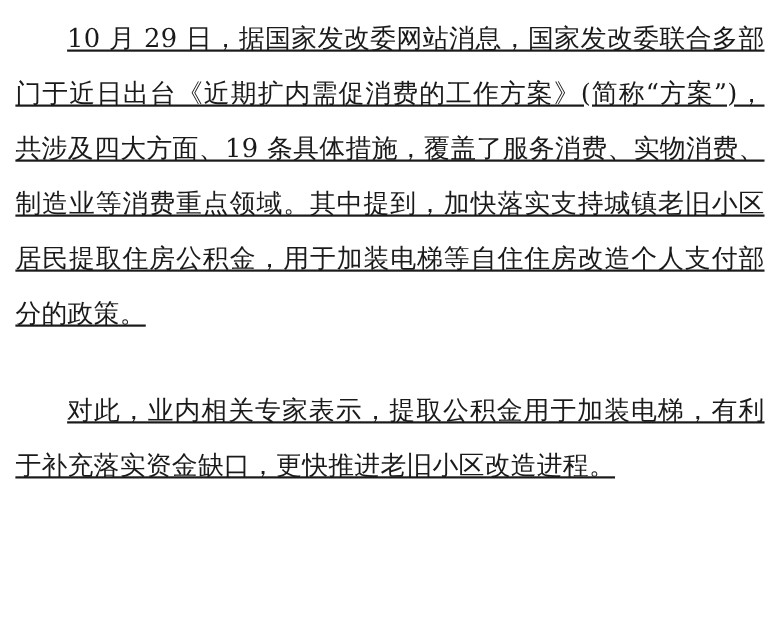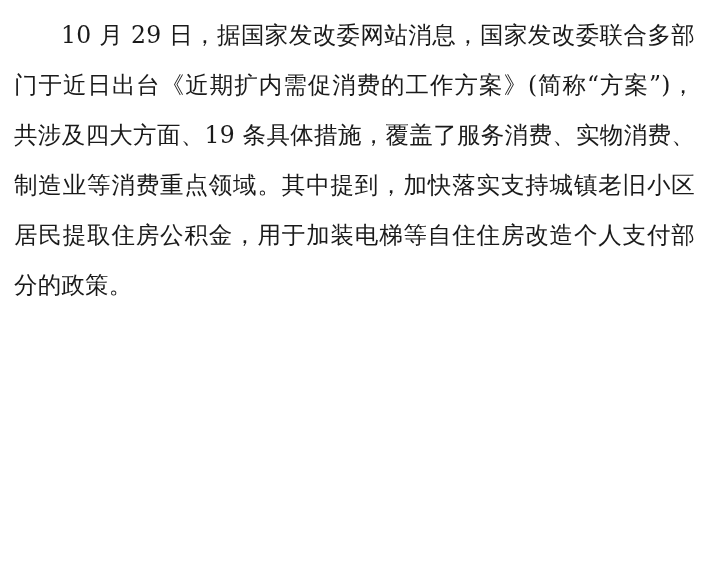--- a/index.html
+++ b/index.html
@@ -23,23 +23,25 @@
   .para {
     margin: 0;
     color: #1a1a1a;
     font-size: 23.5px;
     line-height: 50px;
     text-align: justify;
     text-justify: inter-ideograph;
     text-indent: 2em;
     letter-spacing: 0.2px;
     font-weight: 400;
+    text-decoration: underline;
   }
   .para + .para {
     margin-top: 38px;
   }
 </style>
 </head>
 <body>
 
 <div class="page">
   <p class="para">10 月 29 日，据国家发改委网站消息，国家发改委联合多部门于近日出台《近期扩内需促消费的工作方案》(简称“方案”)，共涉及四大方面、19 条具体措施，覆盖了服务消费、实物消费、制造业等消费重点领域。其中提到，加快落实支持城镇老旧小区居民提取住房公积金，用于加装电梯等自住住房改造个人支付部分的政策。</p>
+  <p class="para">对此，业内相关专家表示，提取公积金用于加装电梯，有利于补充落实资金缺口，更快推进老旧小区改造进程。</p>
 </div>
 
 </body></html>

